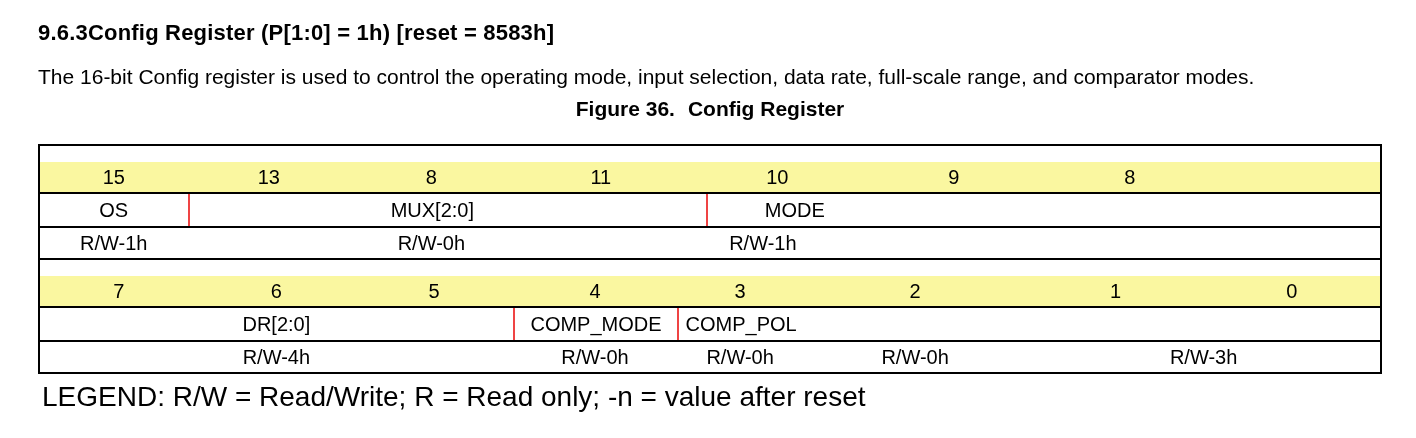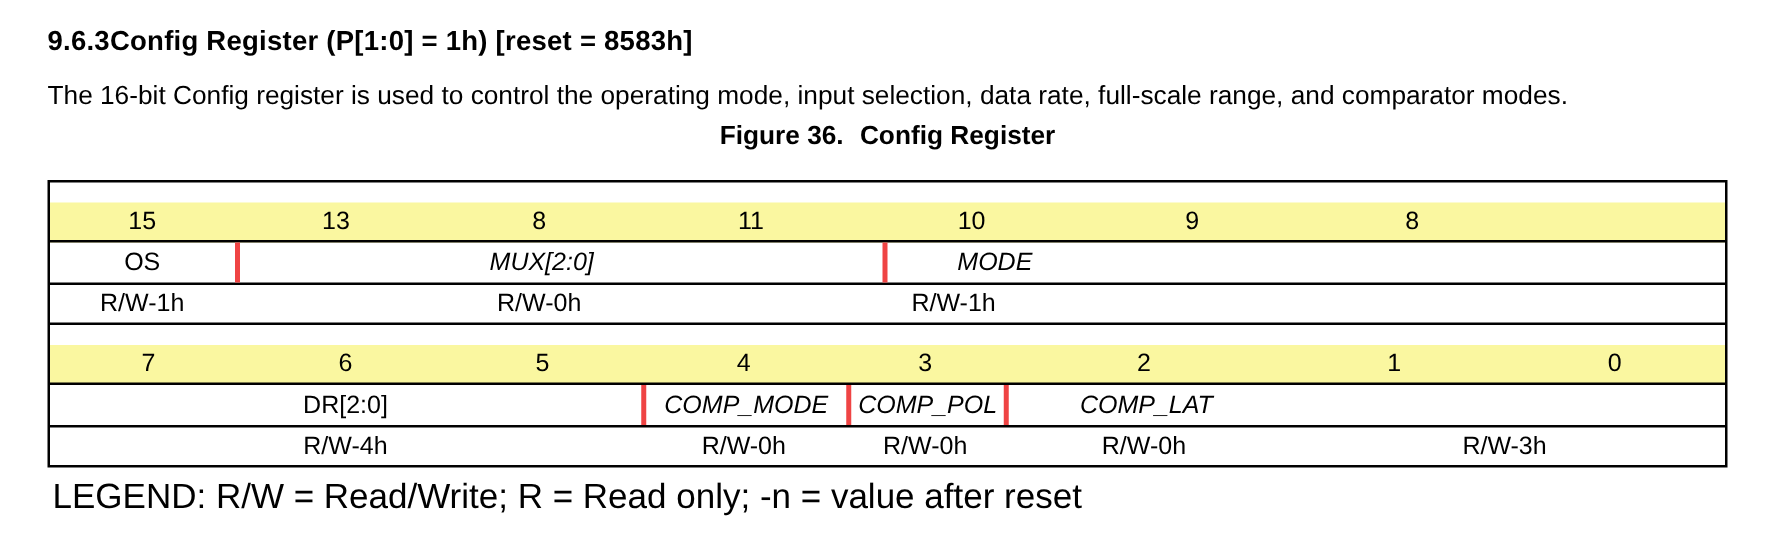--- a/index.html
+++ b/index.html
@@ -40,21 +40,21 @@
   .tcell {
     box-sizing: border-box;
     display: flex; align-items: center; justify-content: center;
     height: 30px;
     font-size: 20px;
     white-space: nowrap;
     overflow: hidden;
   }
   .bits-row { background: var(--hdr-color, #FAF7A0); margin-top: 16px; }
   .field-row .tcell { height: 32px; }
-  .field-row .tcell:not(:first-child) { border-left: 4px solid #ef4444; font-style: italic; }
+  .field-row .tcell:not(:first-child) { border-left: 2px solid #ef4444; }
 
   .legend {
     margin-top: 7px;
     padding-left: 4px;
     font-size: 28px;
   }
 </style>
 </head>
 <body>
 
@@ -98,21 +98,20 @@
         <div class="tcell bit-cell" style="width: 12.28%;">4</div>
         <div class="tcell bit-cell" style="width: 9.38%;">3</div>
         <div class="tcell bit-cell" style="width: 16.74%;">2</div>
         <div class="tcell bit-cell" style="width: 13.16%;">1</div>
         <div class="tcell bit-cell" style="width: 13.16%;">0</div>
       </div>
       <div class="trow field-row">
         <div class="tcell field-cell" style="width: 35.28%;">DR[2:0]</div>
         <div class="tcell field-cell" style="width: 12.28%; text-align: center;">COMP_MODE</div>
         <div class="tcell field-cell" style="width: 9.38%;">COMP_POL</div>
-        <div class="tcell field-cell" style="width: 16.74%;">COMP_LAT</div>
       </div>
       <div class="trow access-row">
         <div class="tcell access-cell" style="width: 35.28%;">R/W-4h</div>
         <div class="tcell access-cell" style="width: 12.28%;">R/W-0h</div>
         <div class="tcell access-cell" style="width: 9.38%;">R/W-0h</div>
         <div class="tcell access-cell" style="width: 16.74%;">R/W-0h</div>
         <div class="tcell access-cell" style="width: 26.32%;">R/W-3h</div>
       </div>
     </div>
 

